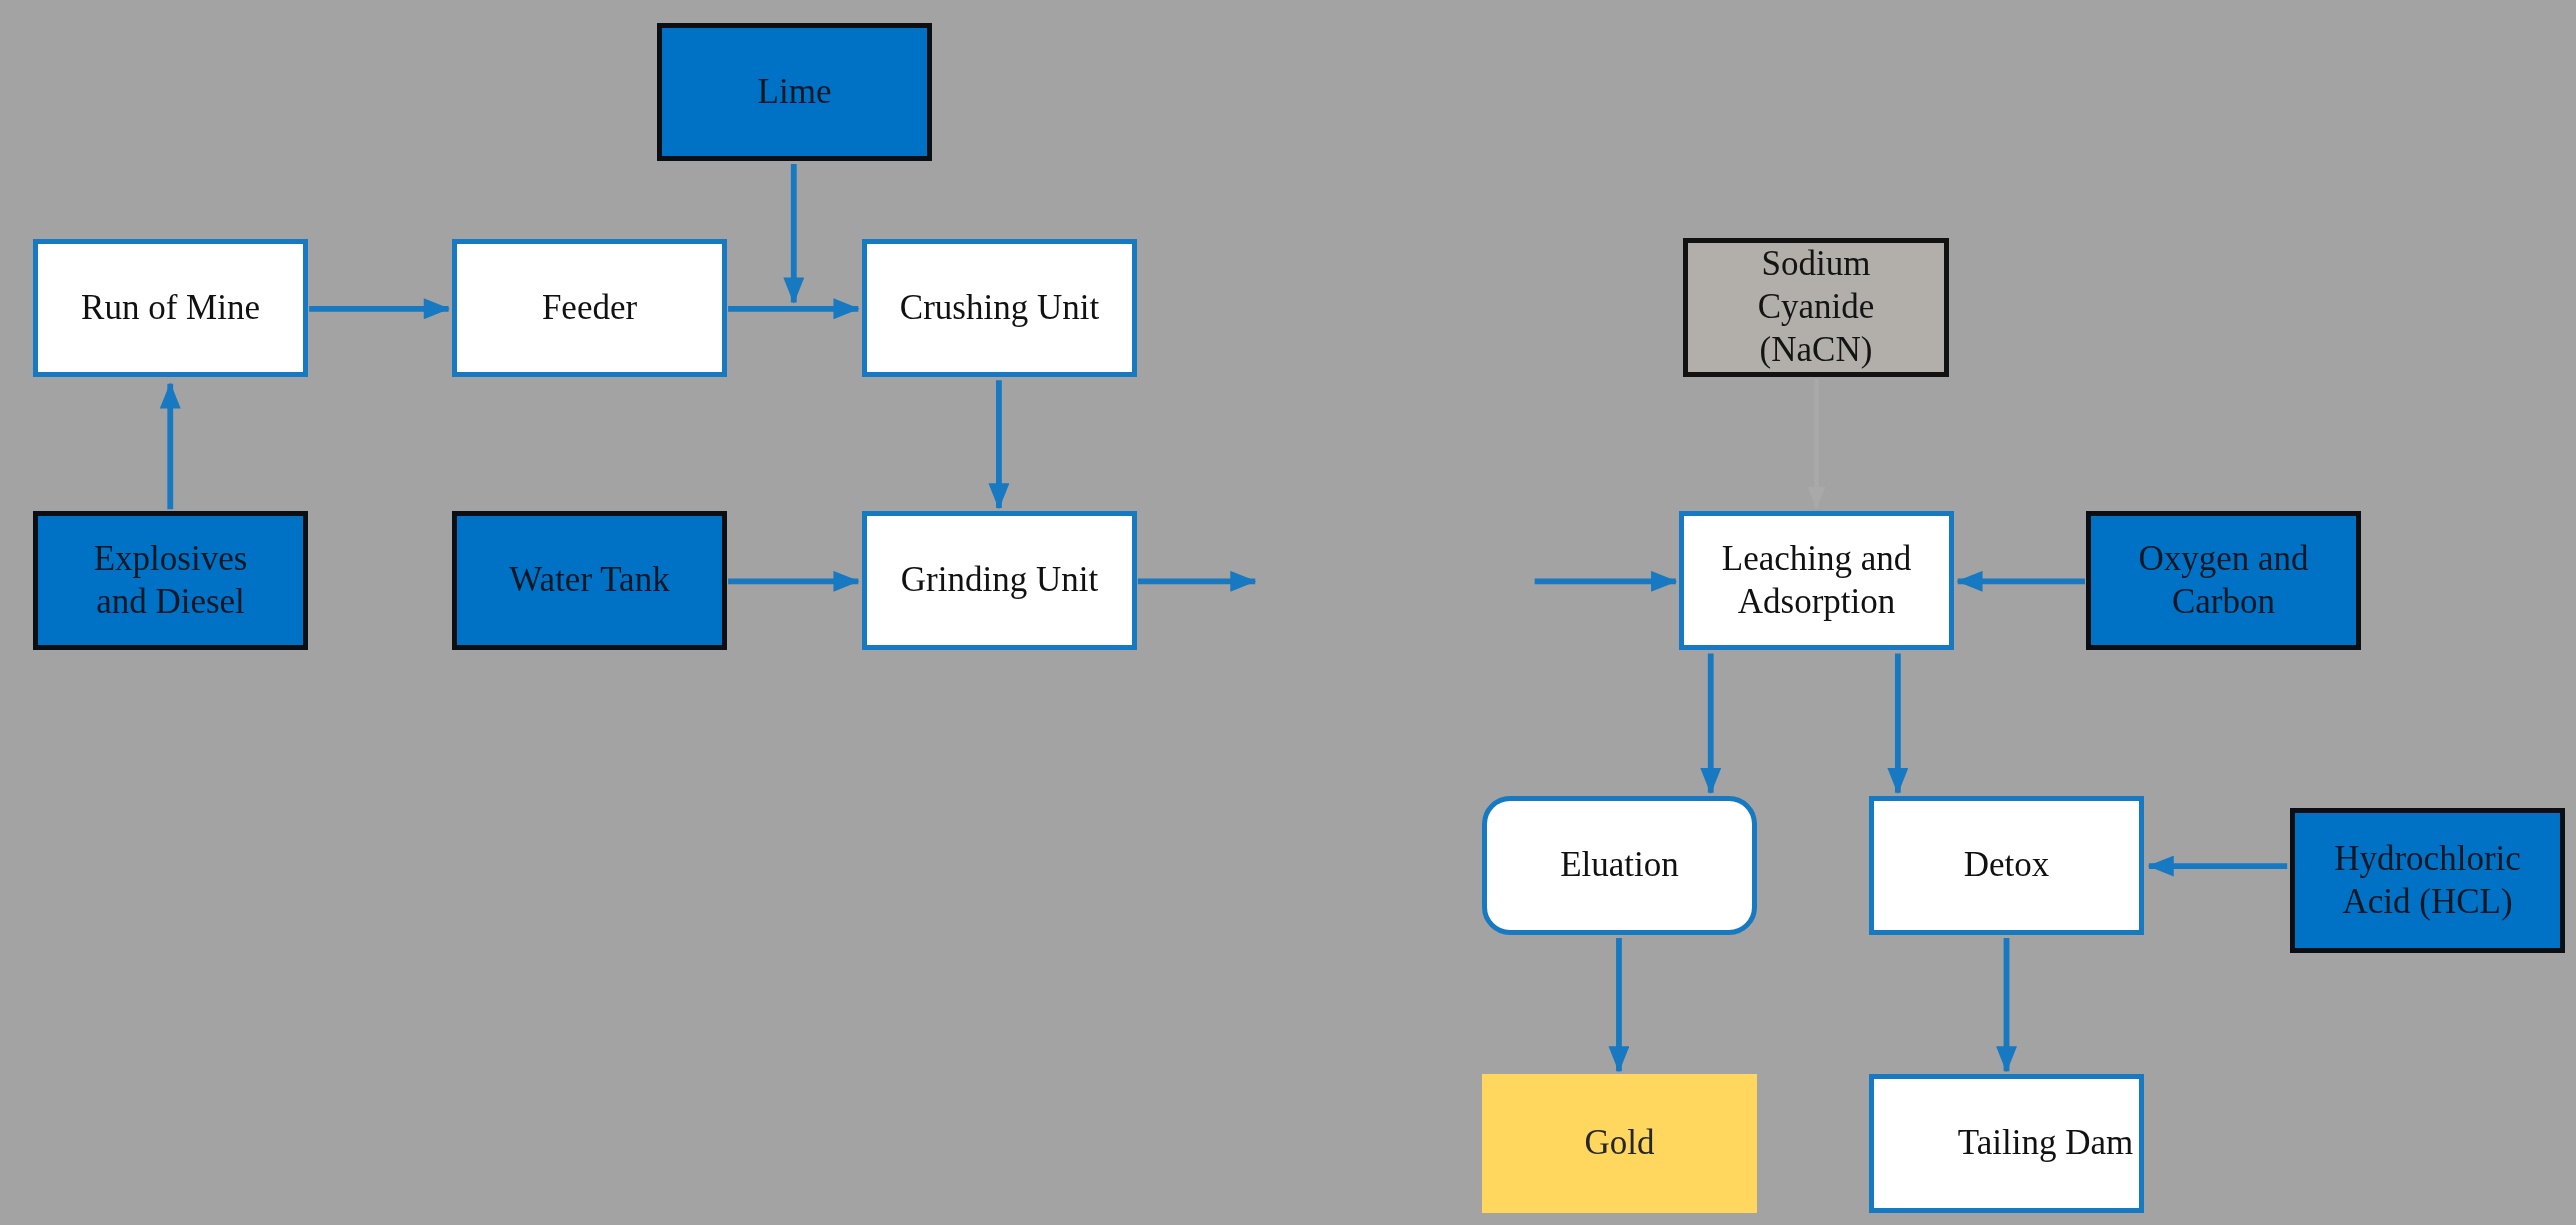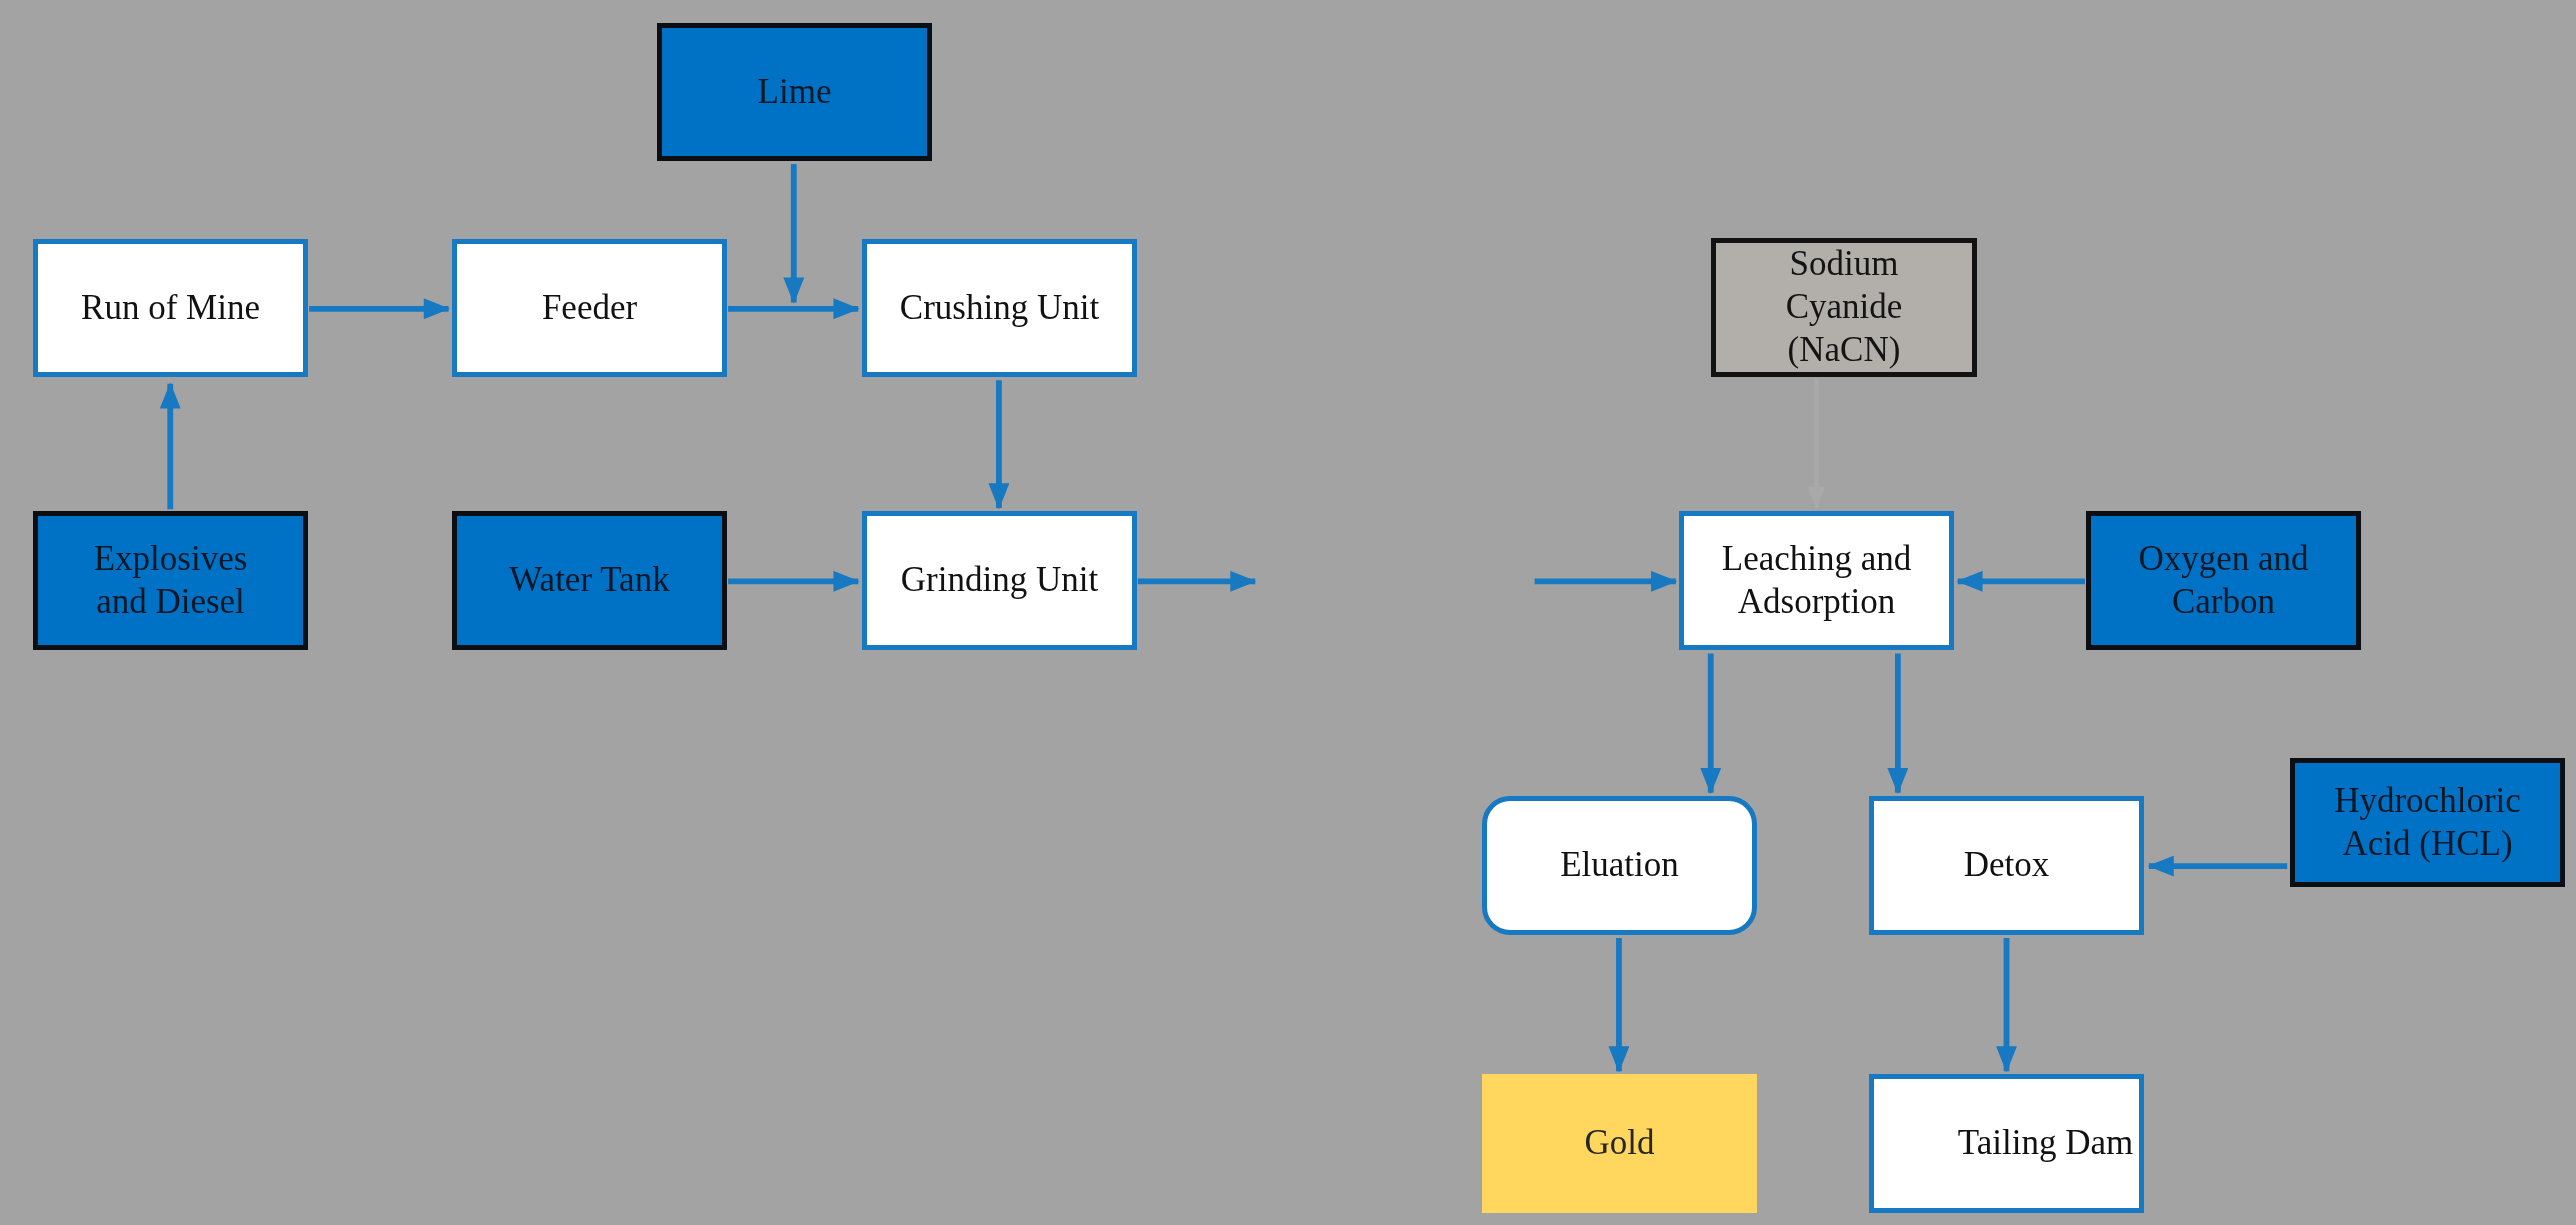--- a/index.html
+++ b/index.html
@@ -111,21 +111,21 @@
   </div>
 
   <div class="node node-white" style="left:452px; top:239px; width:275px; height:138px;">
     <span class="label">Feeder</span>
   </div>
 
   <div class="node node-white" style="left:862px; top:239px; width:275px; height:138px;">
     <span class="label">Crushing Unit</span>
   </div>
 
-  <div class="node node-gray" style="left:1683px; top:238px; width:266px; height:139px;margin-left:28px;">
+  <div class="node node-gray" style="left:1683px; top:238px; width:266px; height:139px;">
     <span class="label">Sodium
 Cyanide
 (NaCN)</span>
   </div>
 
   <div class="node node-blue" style="left:33px; top:511px; width:275px; height:139px;">
     <span class="label">Explosives
 and Diesel</span>
   </div>
 
@@ -149,21 +149,21 @@
   </div>
 
   <div class="node node-white" style="left:1482px; top:796px; width:275px; height:139px;border-radius:28px;">
     <span class="label">Eluation</span>
   </div>
 
   <div class="node node-white" style="left:1869px; top:796px; width:275px; height:139px;">
     <span class="label">Detox</span>
   </div>
 
-  <div class="node node-blue" style="left:2290px; top:758px; width:275px; height:129px;">
+  <div class="node node-blue" style="left:2290px; top:808px; width:275px; height:145px;">
     <span class="label">Hydrochloric
 Acid (HCL)</span>
   </div>
 
   <div class="node node-gold" style="left:1482px; top:1074px; width:275px; height:139px;">
     <span class="label">Gold</span>
   </div>
 
   <div class="node node-white" style="left:1869px; top:1074px; width:275px; height:139px;justify-content:flex-end;">
     <span class="label">Tailing Dam</span>

